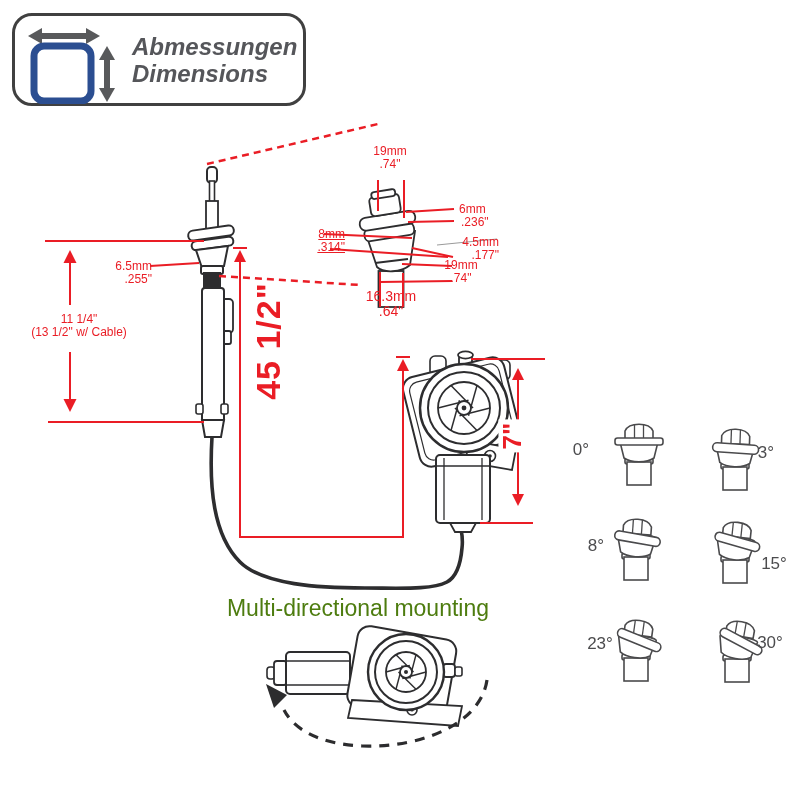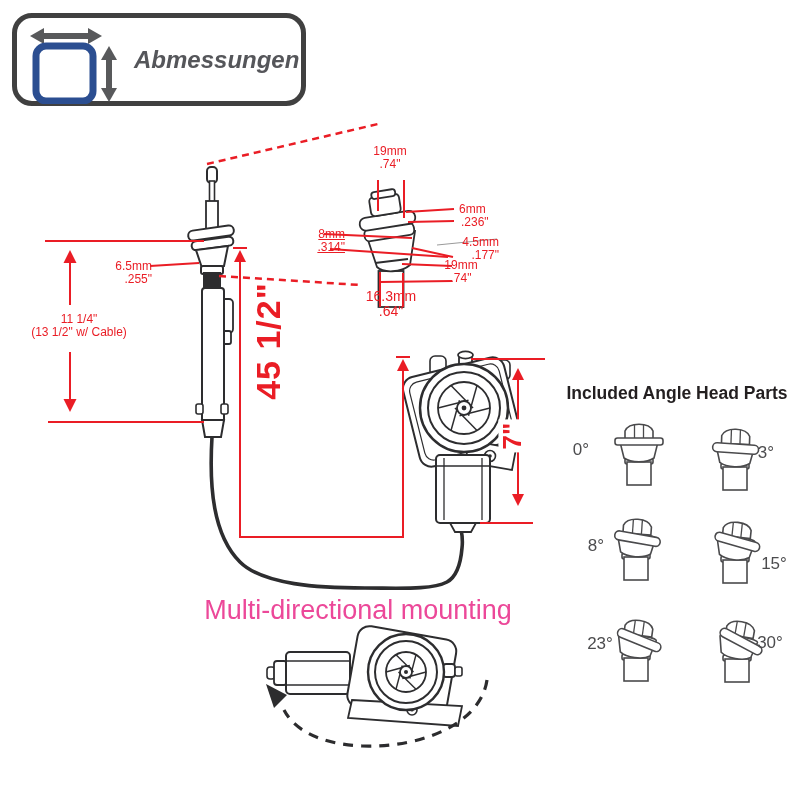--- a/index.html
+++ b/index.html
@@ -9,27 +9,27 @@
   .lbl{position:absolute;color:#ea1d25;font-size:12px;line-height:1.12;text-align:center;
        transform:translateX(-50%);white-space:nowrap;}
   .lbl-l{transform:none;text-align:left;}
   .lbl-r{transform:none;text-align:right;}
   .tiny{font-size:14px;line-height:1.1;}
   .rot{transform:translate(-50%,-50%) rotate(-90deg);font-weight:bold;}
   .big-dim{font-size:34px;letter-spacing:1px;}
   .mid-dim{font-size:26px;background:#fff;padding:0 3px;}
   .title{position:absolute;transform:translateX(-50%);white-space:nowrap;color:#231f20;
          font-size:17.5px;font-weight:bold;}
-  .caption{position:absolute;transform:translateX(-50%);white-space:nowrap;color:#ec4899;
-           font-size:27px;}
+  .caption{position:absolute;transform:translateX(-50%);white-space:nowrap;color:#4d7c0f;
+           font-size:23px;}
   .angle{position:absolute;transform:translateX(-50%);white-space:nowrap;color:#4c4c4e;
          font-size:17px;}
   .sub{font-size:12px;}
   
-  .logo{position:absolute;left:12px;top:13px;width:294px;height:93px;border:5px solid #404040;
+  .logo{position:absolute;left:12px;top:13px;width:294px;height:93px;border:3px solid #404040;
         border-radius:20px;box-sizing:border-box;display:flex;align-items:center;background:#fff;}
   .logo-text{margin-left:10px;color:#55565a;font-weight:bold;font-style:italic;
              font-size:24px;line-height:27px;}
 </style>
 </head>
 <body>
 
 <div id="stage">
 
   <svg width="800" height="800" viewBox="0 0 800 800">
@@ -242,20 +242,21 @@
       <line x1="14" y1="20" x2="66" y2="20" stroke="#58595b" stroke-width="6"></line>
       <polygon points="4,20 18,12 18,28" fill="#58595b"></polygon>
       <polygon points="76,20 62,12 62,28" fill="#58595b"></polygon>
       <rect x="10" y="30" width="57" height="55" rx="10" fill="#fff" stroke="#2b4e91" stroke-width="7"></rect>
       <line x1="83" y1="40" x2="83" y2="76" stroke="#58595b" stroke-width="6"></line>
       <polygon points="83,30 75,44 91,44" fill="#58595b"></polygon>
       <polygon points="83,86 75,72 91,72" fill="#58595b"></polygon>
     </svg>
     <div class="logo-text">
       <div>Abmessungen</div>
+      <div>Dimensions</div>
     </div>
   </div>
 
   <div class="lbl" style="left:390px;top:145px;">
     <div>19mm</div>
     <div>.74"</div>
   </div>
   <div class="lbl lbl-l" style="left:459px;top:203px;">
     <div>6mm</div>
     <div style="padding-left:2px">.236"</div>
@@ -280,21 +281,20 @@
     <div>6.5mm</div>
     <div>.255"</div>
   </div>
   <div class="lbl" style="left:79px;top:313px;">
     <div>11 1/4"</div>
     <div class="sub">(13 1/2" w/ Cable)</div>
   </div>
   <div class="lbl rot big-dim" style="left:268px;top:341px;">45 1/2"</div>
   <div class="lbl rot mid-dim" style="left:513px;top:436px;">7"</div>
 
-  <div class="title" style="left:677px;top:383px;">Included Angle Head Parts</div>
   <div class="angle" style="left:581px;top:440px;">0°</div>
   <div class="angle" style="left:766px;top:443px;">3°</div>
   <div class="angle" style="left:596px;top:536px;">8°</div>
   <div class="angle" style="left:774px;top:539px;margin-top:15px;">15°</div>
   <div class="angle" style="left:600px;top:634px;">23°</div>
   <div class="angle" style="left:770px;top:633px;">30°</div>
   <div class="caption" style="left:358px;top:595px;">Multi-directional mounting</div>
 
 </div>
 

